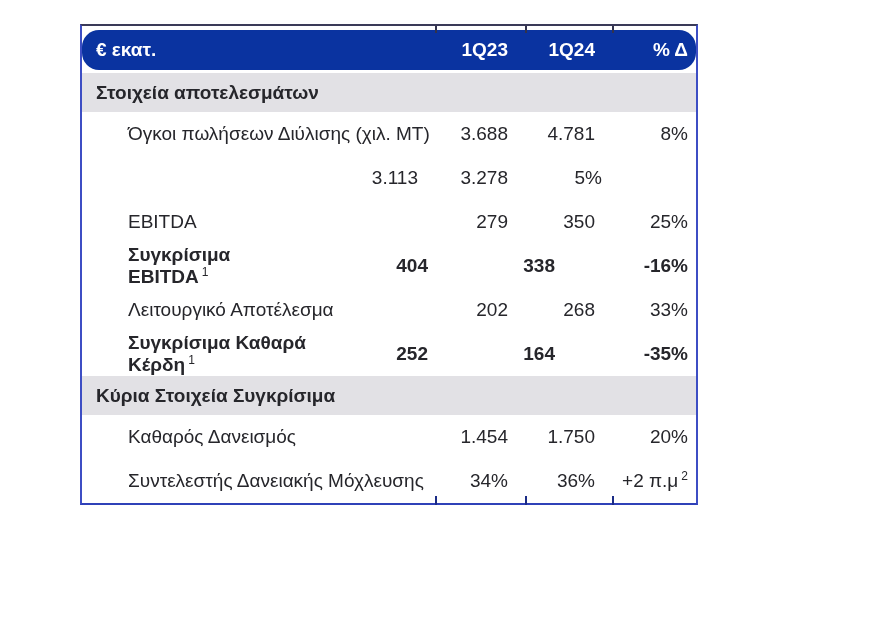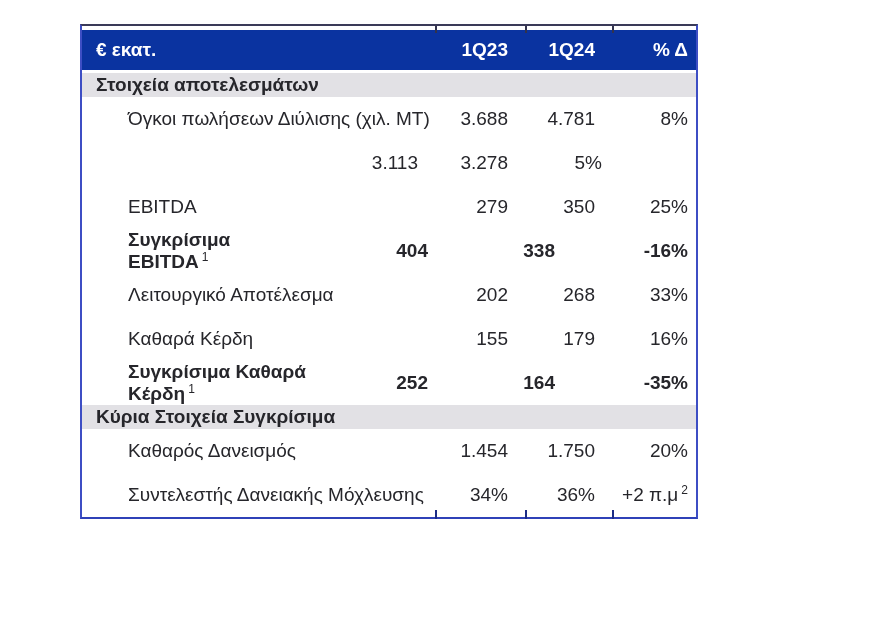--- a/index.html
+++ b/index.html
@@ -29,32 +29,33 @@
   .tick.top { top: 0; height: 7px; }
   .tick.bottom { bottom: -2px; height: 9px; background: #1B2C86; }
   .t1 { left: 353px; }
   .t2 { left: 443px; }
   .t3 { left: 530px; }
 
   .grid-row {
     display: grid;
     grid-template-columns: 1fr 90px 87px 86px;
     align-items: center;
+    border-radius: 17px;
   }
   .head-row {
     background: #0A33A0;
     color: #ffffff;
     height: 40px;
     font-weight: 700;
     font-size: 19px;
     margin-bottom: 3px;
   }
   .section-row {
     background: #E2E1E5;
-    height: 24px;
+    height: 39px;
     display: flex;
     align-items: center;
     font-weight: 700;
     font-size: 19px;
     padding-left: 14px;
   }
   .data-row {
     height: 44px;
     font-size: 19px;
     background: #ffffff;
@@ -118,26 +119,20 @@
     <div class="cell-num last">-16%</div>
   </div>
 
   <div class="grid-row data-row">
     <div class="cell-label"><span>Λειτουργικό Αποτέλεσμα</span><sup class="fn"></sup></div>
     <div class="cell-num">202</div>
     <div class="cell-num">268</div>
     <div class="cell-num last">33%</div>
   </div>
 
-  <div class="grid-row data-row">
-    <div class="cell-label"><span>Καθαρά Κέρδη</span><sup class="fn"></sup></div>
-    <div class="cell-num">155</div>
-    <div class="cell-num">179</div>
-    <div class="cell-num last">16%</div>
-  </div>
 
   <div class="grid-row data-row bold">
     <div class="cell-label"><span>Συγκρίσιμα Καθαρά Κέρδη</span><sup class="fn">1</sup></div>
     <div class="cell-num">252</div>
     <div class="cell-num">164</div>
     <div class="cell-num last">-35%</div>
   </div>
 
   <div class="section-row">
     <span>Κύρια Στοιχεία Συγκρίσιμα</span>

